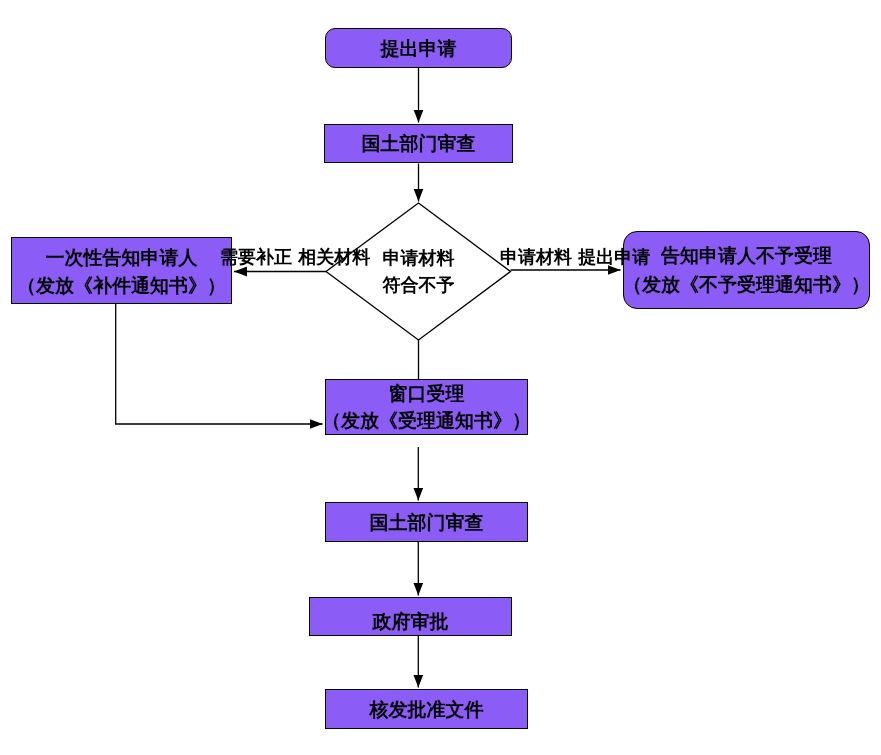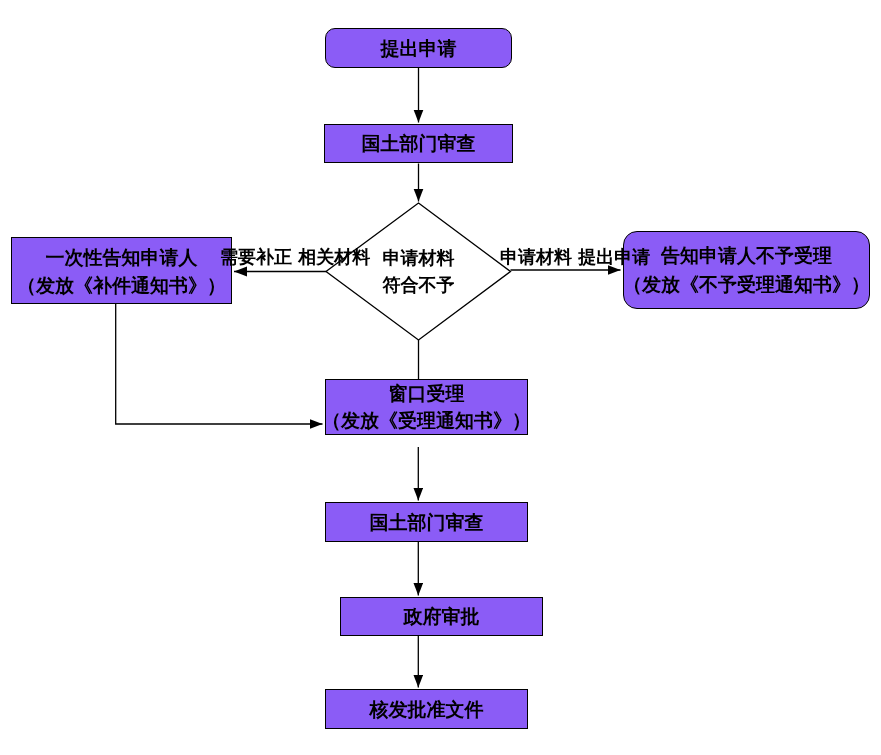--- a/index.html
+++ b/index.html
@@ -26,21 +26,21 @@
   .rounded-sm { border-radius: 10px; }
   .rounded-lg { border-radius: 14px; }
 
   
   #node-submit   { left: 325px; top: 28px;  width: 187px; height: 40px; }
   #node-review   { left: 324px; top: 124px; width: 189px; height: 39px; }
   #node-notify   { left: 11px;  top: 237px; width: 221px; height: 67px; line-height: 28px; }
   #node-reject   { left: 623px; top: 231px; width: 247px; height: 78px; line-height: 29px; }
   #node-window   { left: 325px; top: 379px; width: 203px; height: 56px; line-height: 27px; }
   #node-land     { left: 325px; top: 502px; width: 203px; height: 40px; }
-  #node-gov      { left: 340px; top: 597px; width: 203px; height: 39px; }
+  #node-gov      { left: 309px; top: 597px; width: 203px; height: 39px; justify-content: flex-end; }
   #node-issue    { left: 325px; top: 689px; width: 203px; height: 40px; align-items: center; }
 
   #node-decision-text {
     position: absolute; z-index: 2;
     left: 328px; top: 244px; width: 181px; height: 54px;
     display: flex; flex-direction: column; align-items: center; justify-content: center;
     font-weight: bold; font-size: 18px; line-height: 27px;
     text-align: center; white-space: nowrap;
   }
 

